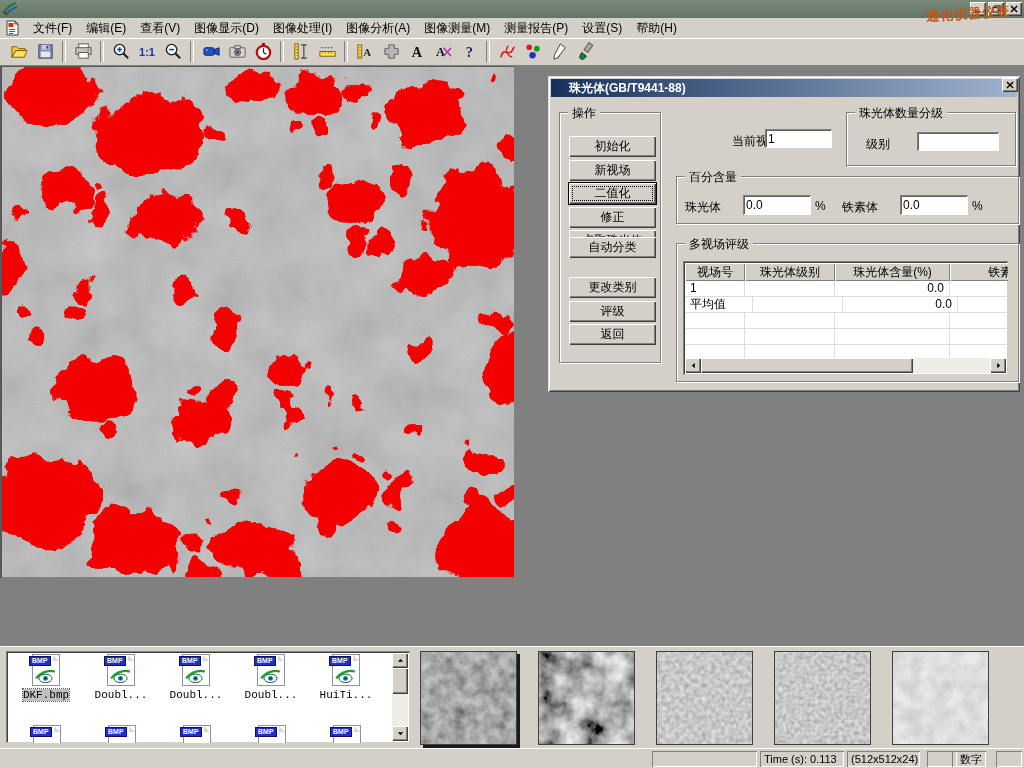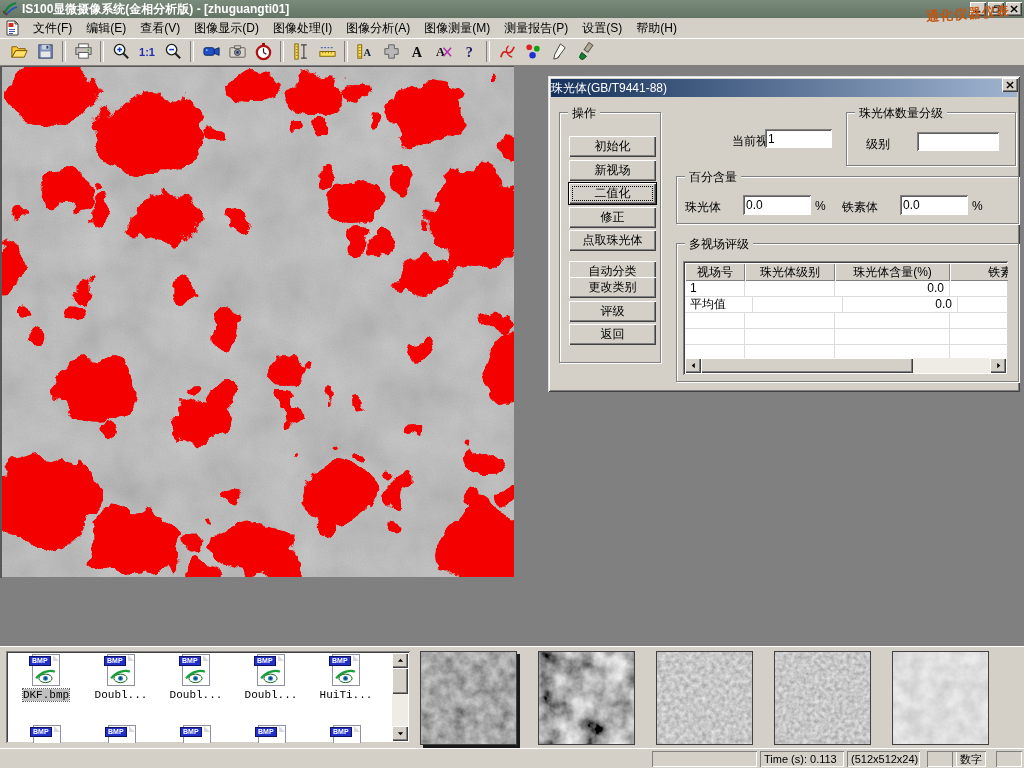--- a/index.html
+++ b/index.html
@@ -27,21 +27,21 @@
   .tbtn svg{width:19px;height:19px;}
   .tsep{width:2px;height:21px;margin:0 4px;border-left:1px solid #808080;border-right:1px solid #ffffff;}
   .tb-text{color:#2030b0;font-weight:bold;font-size:11px;font-family:"Liberation Sans",sans-serif;}
   
   #workspace{left:0;top:66px;width:1024px;height:580px;background:#808080;}
   #micrograph{left:0;top:0;width:514px;height:512px;border-left:2px solid #585858;border-top:1px solid #585858;box-sizing:border-box;}
   
   #dialog{left:548px;top:76px;width:472px;height:316px;background:#d4d0c8;
           box-shadow:inset 1px 1px 0 #dfdfdf,inset -1px -1px 0 #404040,inset 2px 2px 0 #ffffff,inset -2px -2px 0 #808080;}
   #dlg-title{left:3px;top:3px;width:466px;height:18px;background:linear-gradient(90deg,#16325c,#a0b4d0);display:flex;align-items:center;}
-  #dlg-title .dtext{color:#fff;font-weight:normal;font-size:12px;padding-left:0;}
+  #dlg-title .dtext{color:#fff;font-weight:bold;font-size:12px;padding-left:18px;}
   #dlg-close{position:absolute;right:2px;top:2px;}
   .group{position:absolute;border:1px solid #808080;box-shadow:inset 1px 1px 0 #fff, 1px 1px 0 #fff;}
   .grp-label{position:absolute;top:-8px;left:8px;background:#d4d0c8;padding:0 4px;font-size:12px;}
   .op-btn{position:absolute;left:9px;width:87px;height:21px;background:#d4d0c8;border:none;font-size:12px;
           font-family:Liberation Mono, monospace;
           box-shadow:inset 1px 1px 0 #ffffff,inset -1px -1px 0 #404040,inset -2px -2px 0 #808080;}
   .op-btn.focused{box-shadow:0 0 0 1px #000,inset 1px 1px 0 #ffffff,inset -1px -1px 0 #404040,inset -2px -2px 0 #808080;
           outline:1px dotted #000;outline-offset:-4px;}
   .dlabel{position:absolute;font-size:12px;white-space:nowrap;}
   .dinput{position:absolute;border:none;background:#fff;font-size:12px;padding:0 3px;
@@ -92,21 +92,20 @@
 </style>
 </head>
 <body>
 
 <div id="titlebar" class="abs">
   <svg id="app-icon" viewBox="0 0 16 16">
     <path d="M2 13C5 6 8 4 14 2" stroke="#108040" stroke-width="2.2" fill="none"></path>
     <path d="M4 14C8 9 11 7 15 6" stroke="#2050c0" stroke-width="1.8" fill="none"></path>
     <path d="M1 10l4 4" stroke="#803010" stroke-width="1.5"></path>
   </svg>
-  <span class="ttext">IS100显微摄像系统(金相分析版) - [zhuguangti01]</span>
   <div class="winbtns" style="right:2px;">
     <div class="winbtn">
         <svg viewBox="0 0 10 9">
           <rect x="1" y="6.5" width="6" height="2" fill="#000"></rect>
         </svg>
       </div>
     <div class="winbtn">
         <svg viewBox="0 0 10 9">
           <rect x="3" y="1" width="6" height="5" fill="none" stroke="#000"></rect>
           <rect x="1" y="3" width="6" height="5" fill="#d4d0c8" stroke="#000"></rect>
@@ -442,21 +441,21 @@
         </svg>
       </div>
 
     <div class="group" style="left:11px;top:36px;width:100px;height:249px;">
       <span class="grp-label">操作</span>
       <button class="op-btn" style="top:23px;">初始化</button>
       <button class="op-btn" style="top:47px;">新视场</button>
       <button class="op-btn focused" style="top:70px;">二值化</button>
       <button class="op-btn" style="top:94px;">修正</button>
       <button class="op-btn" style="top:117px;">点取珠光体</button>
-      <button class="op-btn" style="top:148px;">自动分类</button>
+      <button class="op-btn" style="top:124px;">自动分类</button>
       <button class="op-btn" style="top:164px;">更改类别</button>
       <button class="op-btn" style="top:188px;">评级</button>
       <button class="op-btn" style="top:211px;">返回</button>
     </div>
 
     <span class="dlabel" style="left:144px;top:57px;margin-left:40px;">当前视场号</span>
     <input class="dinput" style="left: 217px; top: 53px; width: 61px; height: 19px;" value="1">
 
     <div class="group" style="left:298px;top:36px;width:168px;height:52px;">
       <span class="grp-label">珠光体数量分级</span>

